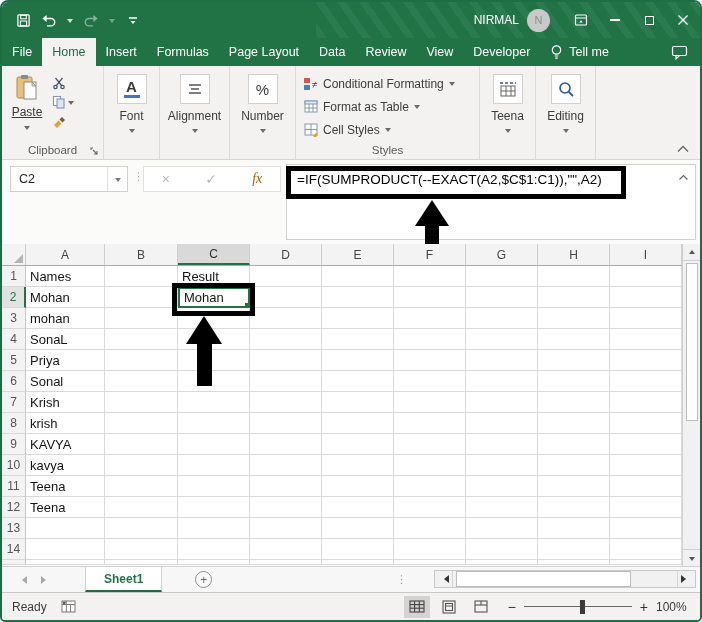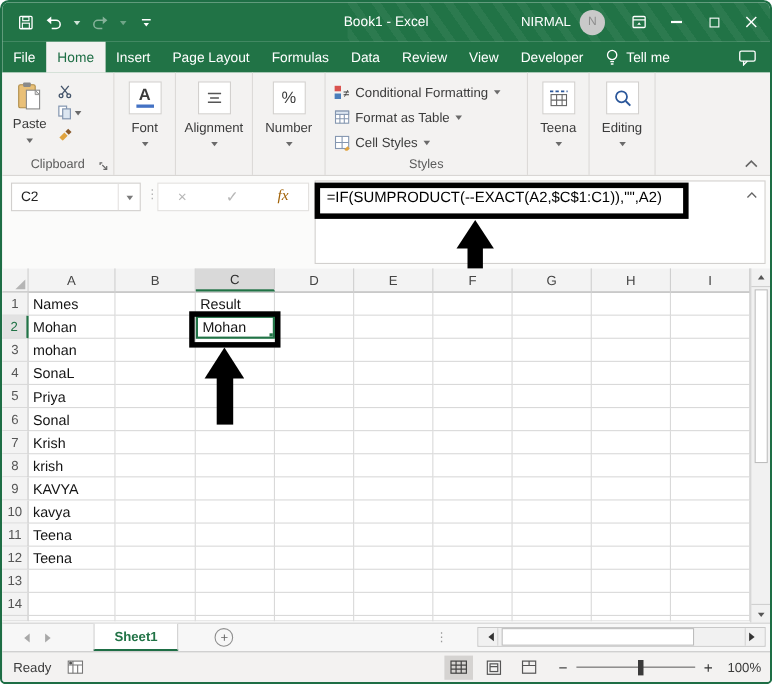--- a/index.html
+++ b/index.html
@@ -31,21 +31,21 @@
 .mtab{display:flex;align-items:center;padding:0 10px;cursor:pointer;}
 .mtab.active{background:#f3f2f1;color:#1e6e45;}
 .tellme{display:flex;align-items:center;gap:6px;padding:0 10px;cursor:pointer;}
 .mright{margin-left:auto;display:flex;align-items:center;padding-right:12px;}
 
 
 .ribbon{position:absolute;top:64px;left:0;right:0;height:94px;background:#f3f2f1;border-bottom:1px solid #d8d6d4;display:flex;font-size:12px;color:#3b3b3b;}
 .grp{position:relative;border-right:1px solid #dcdad8;height:100%;}
 .grplabel{position:absolute;bottom:3px;left:0;right:0;text-align:center;font-size:11.5px;color:#5a5a5a;}
 .launcher{position:absolute;bottom:3px;right:4px;cursor:pointer;}
-.grp-clip{width:102px;display:flex;}
+.grp-clip{width:102px;display:flex;text-decoration:underline;}
 .pastebtn{width:50px;display:flex;flex-direction:column;align-items:center;padding-top:8px;cursor:pointer;gap:3px;}
 .clipicons{display:flex;flex-direction:column;gap:5px;padding-top:10px;}
 .clipicons .iconbtn{display:flex;align-items:center;gap:2px;cursor:pointer;color:#44546a;}
 .cgrp{display:flex;flex-direction:column;align-items:center;padding-top:8px;cursor:pointer;}
 .bigbtn{width:30px;height:30px;background:#fff;border:1px solid #d2d0ce;display:flex;flex-direction:column;align-items:center;justify-content:center;}
 .cgrp .lab{margin-top:5px;}
 .cgrp .tri-d{color:#6a6a6a;margin-top:6px;}
 .fontA{font-size:15px;font-weight:bold;color:#3b3b3b;line-height:14px;}
 .fontbar{width:16px;height:3px;background:#4472c4;margin-top:1px;}
 .grp-styles{width:184px;padding:6px 0 0 8px;}
@@ -112,21 +112,21 @@
 .sready{cursor:default;}
 .sacc{display:flex;align-items:center;gap:5px;cursor:pointer;}
 .sright{margin-left:auto;display:flex;align-items:center;padding-right:8px;gap:6px;}
 .viewbtn{width:26px;height:22px;display:flex;align-items:center;justify-content:center;cursor:pointer;}
 .viewbtn.active{background:#d5d3d1;}
 .zwrap{display:flex;align-items:center;gap:8px;margin-left:8px;}
 .zsign{font-size:14px;color:#333;cursor:pointer;}
 .zoomslider{position:relative;width:108px;height:14px;cursor:pointer;}
 .ztrack{position:absolute;left:0;right:0;top:6px;height:1.5px;background:#666;}
 .zhandle{position:absolute;left:52%;top:0;width:5px;height:14px;background:#3a3a3a;}
-.zoomlabel{width:36px;text-align:right;cursor:pointer;}
+.zoomlabel{width:36px;cursor:pointer;}
 svg{display:block;}
 </style>
 </head>
 <body>
 
 <div class="window">
 
   <div class="titlebar">
     <div class="qat">
       <div class="qbtn">
@@ -162,21 +162,20 @@
         </div>
       <div class="qbtn">
         <span>
             <svg width="12" height="12" viewBox="0 0 12 12">
               <line x1="2" y1="4" x2="10" y2="4" stroke="#fff" stroke-width="1.3"></line>
               <polygon points="3.5,7 8.5,7 6,10" fill="#fff"></polygon>
             </svg>
           </span>
       </div>
     </div>
-    <div class="title">Book1 - Excel</div>
     <div class="tright">
       <span class="username">NIRMAL</span>
       <span class="avatar">N</span>
       <div class="winbtn">
         <span>
             <svg width="16" height="16" viewBox="0 0 16 16">
               <rect x="2.5" y="3" width="11" height="10" rx="1" fill="none" stroke="#fff" stroke-width="1.2"></rect>
               <line x1="2.5" y1="6" x2="13.5" y2="6" stroke="#fff" stroke-width="1.2"></line>
               <polygon points="6.3,10.6 9.7,10.6 8,8.2" fill="#fff"></polygon>
             </svg>
@@ -196,22 +195,22 @@
             </svg>
           </span>
       </div>
     </div>
   </div>
 
   <div class="menubar">
     <div class="mtab">File</div>
     <div class="mtab active">Home</div>
     <div class="mtab">Insert</div>
+    <div class="mtab">Formulas</div>
     <div class="mtab">Page Layout</div>
-    <div class="mtab">Formulas</div>
     <div class="mtab">Data</div>
     <div class="mtab">Review</div>
     <div class="mtab">View</div>
     <div class="mtab">Developer</div>
     <div class="tellme">
       <span>
           <svg width="13" height="16" viewBox="0 0 13 16">
             <circle cx="6.5" cy="6" r="4.2" fill="none" stroke="#fff" stroke-width="1.2"></circle>
             <line x1="4.8" y1="12" x2="8.2" y2="12" stroke="#fff" stroke-width="1.2"></line>
             <line x1="5.3" y1="14.2" x2="7.7" y2="14.2" stroke="#fff" stroke-width="1.2"></line>

